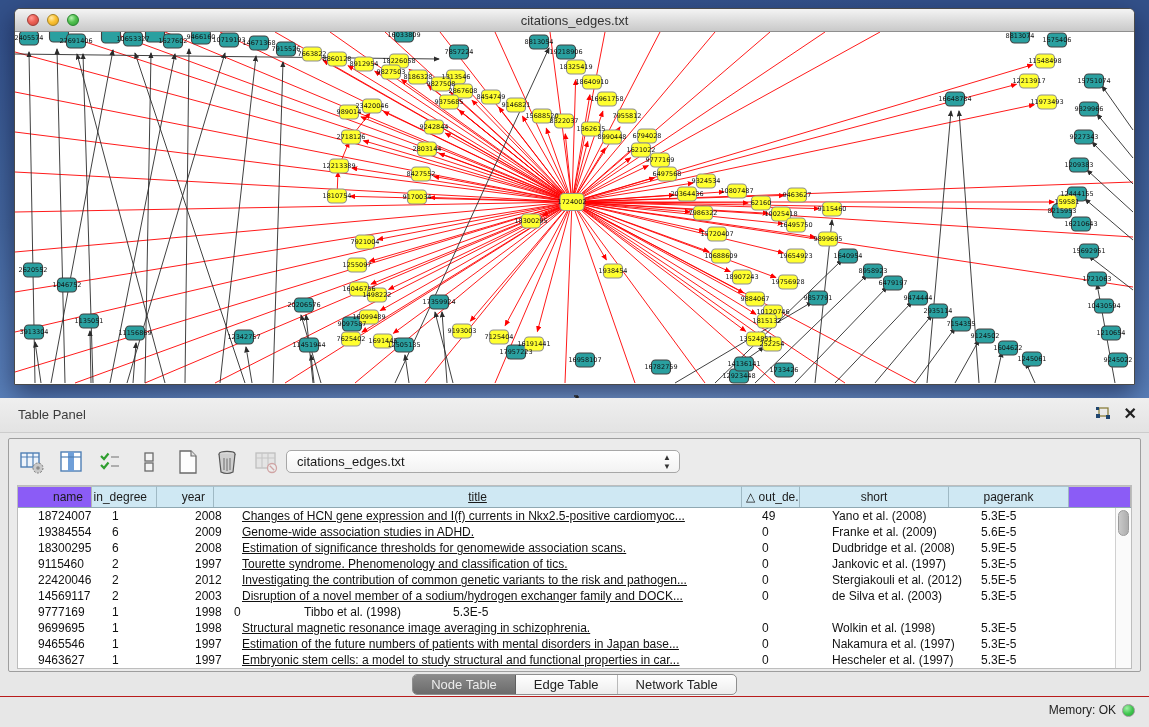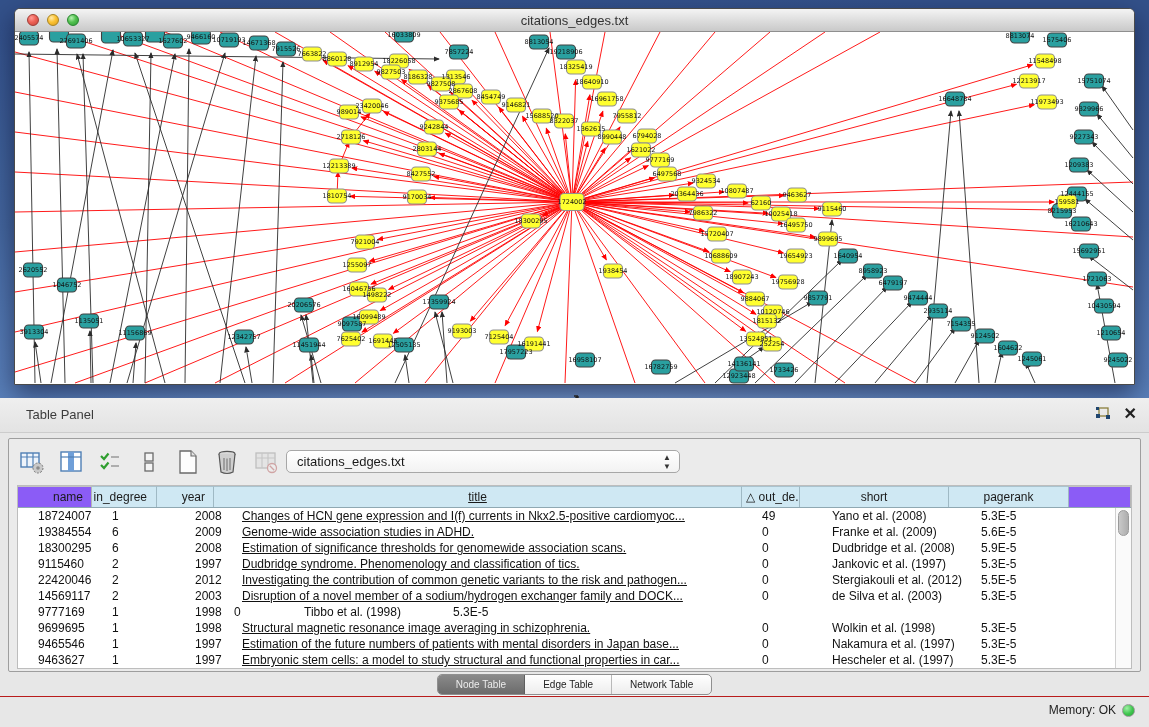--- a/index.html
+++ b/index.html
@@ -23,21 +23,21 @@
   .light.yellow { background:radial-gradient(circle at 35% 30%, #ffe9a8, #fbc231 45%, #d89c22); border:1px solid #a98420; }
   .light.green  { background:radial-gradient(circle at 35% 30%, #b6f0b0, #52c14f 45%, #2f9a35); border:1px solid #27862e; }
   .canvas { position:relative; width:1119px; height:352px; background:#ffffff; overflow:hidden; }
   .canvas svg { display:block; }
   .glabel { font-family:"DejaVu Sans", sans-serif; font-size:6.5px; fill:#111; }
 
   
   .tpanel { position:absolute; left:0; top:398px; width:1149px; height:329px; background:#e7e7e7; }
   .tp-header { position:relative; height:35px; border-bottom:1px solid #cccccc;
     background:linear-gradient(#efefef,#e3e3e3); }
-  .tp-title { position:absolute; left:26px; top:9px; font-size:13px; color:#3c3c3c; }
+  .tp-title { position:absolute; left:18px; top:9px; font-size:13px; color:#3c3c3c; }
   .tp-winbtns { position:absolute; right:12px; top:8px; display:flex; gap:12px; align-items:center; }
   .closex { font-size:16px; font-weight:bold; color:#222; line-height:16px; cursor:default; }
 
   .tp-box { position:absolute; left:8px; top:40px; width:1133px; height:234px;
     border:1px solid #9e9e9e; border-radius:2px; background:#ebebeb; }
   .toolbar { position:absolute; left:8px; top:6px; height:34px; display:flex; align-items:center; gap:9px; }
   .tool { width:30px; height:30px; display:flex; align-items:center; justify-content:center; border-radius:3px; }
   .fx { font-family:"DejaVu Serif", serif; font-style:italic; font-size:15px; color:#1a1a1a; }
   .combo { position:absolute; left:277px; top:11px; width:394px; height:23px;
     background:linear-gradient(#ffffff,#f2f2f2); border:1px solid #a7a7a7; border-radius:5px;
@@ -66,21 +66,21 @@
   .td.c-title{ text-align:left; padding-left:12px;}
   .td.c-short{ text-align:left; padding-left:16px;}
   .td.c-pr{ text-align:left; padding-left:16px;}
   .vscroll { position:absolute; right:0; top:22px; bottom:0; width:16px; background:#fafafa; border-left:1px solid #d0d0d0; }
   .thumb { position:absolute; left:2px; top:2px; width:11px; height:26px; border-radius:6px;
     background:linear-gradient(90deg,#c9c9c9,#adadad); border:1px solid #9a9a9a; }
 
   .tabsbar { position:absolute; left:0; width:100%; top:276px; height:24px; display:flex; justify-content:center; }
   .segctl { display:flex; height:21px; border:1px solid #8f8f8f; border-radius:5px; overflow:hidden;
     background:linear-gradient(#ffffff,#ededed); box-shadow:0 1px 0 rgba(255,255,255,.7); }
-  .seg { padding:0 18px; font-size:10px; color:#222; line-height:20px; border-right:1px solid #b9b9b9; }
+  .seg { padding:0 18px; font-size:13px; color:#222; line-height:20px; border-right:1px solid #b9b9b9; }
   .seg:last-child { border-right:none; }
   .seg.sel { background:linear-gradient(#8a8a8a,#6b6b6b); color:#ececec; border-right:1px solid #5f5f5f; }
 
   .statusbar { position:absolute; left:0; bottom:4px; width:100%; height:27px; border-top:1px solid #b91c1c; }
   .memory { position:absolute; right:14px; top:6px; display:flex; align-items:center; gap:6px;
     font-size:12px; color:#222; }
   .memdot { width:13px; height:13px; border-radius:50%;
     background:radial-gradient(circle at 35% 30%, #9ff0a4, #3ec54d 55%, #2ba23a); border:1px solid #979797; }
 
   .splitcursor { position:absolute; left:567px; top:394px; }
@@ -636,21 +636,21 @@
             <div class="td c-year">2008</div>
             <div class="td c-title">Estimation of significance thresholds for genomewide association scans.</div>
             <div class="td c-outdeg">0</div>
             <div class="td c-short">Dudbridge et al. (2008)</div>
             <div class="td c-pr">5.9E-5</div>
           </div>
           <div class="trow">
             <div class="td c-name">9115460</div>
             <div class="td c-indeg">2</div>
             <div class="td c-year">1997</div>
-            <div class="td c-title">Dudbridge syndrome. Phenomenology and classification of tics.</div>
+            <div class="td c-title">Tourette syndrome. Phenomenology and classification of tics.</div>
             <div class="td c-outdeg">0</div>
             <div class="td c-short">Jankovic et al. (1997)</div>
             <div class="td c-pr">5.3E-5</div>
           </div>
           <div class="trow">
             <div class="td c-name">22420046</div>
             <div class="td c-indeg">2</div>
             <div class="td c-year">2012</div>
             <div class="td c-title">Investigating the contribution of common genetic variants to the risk and pathogen...</div>
             <div class="td c-outdeg">0</div>

